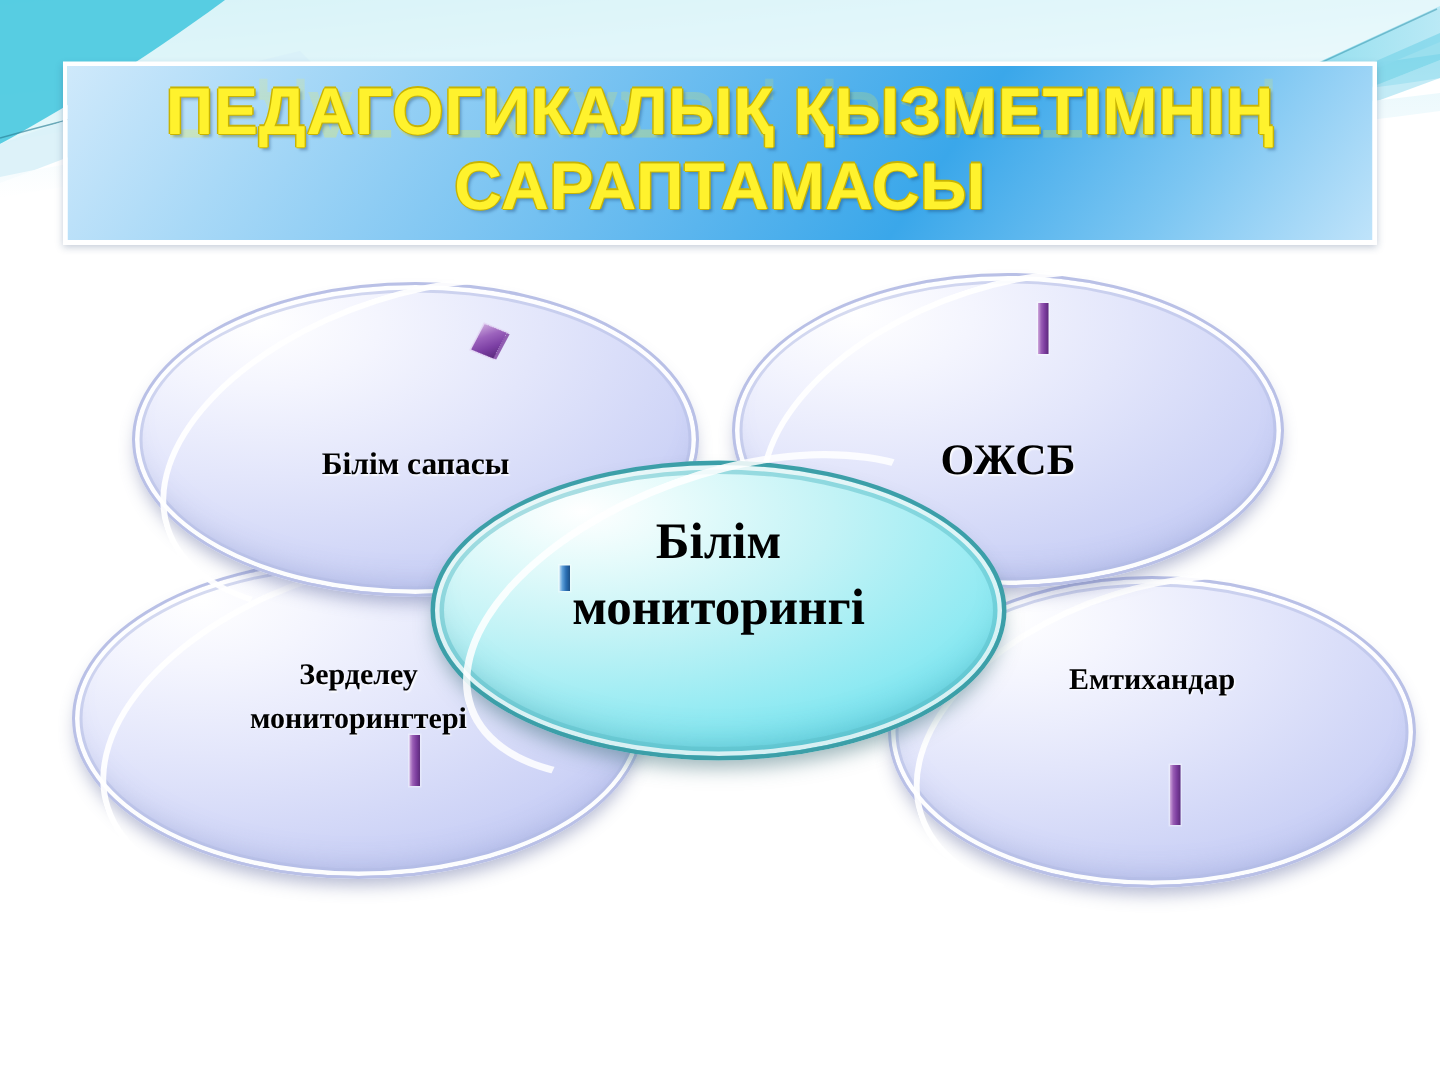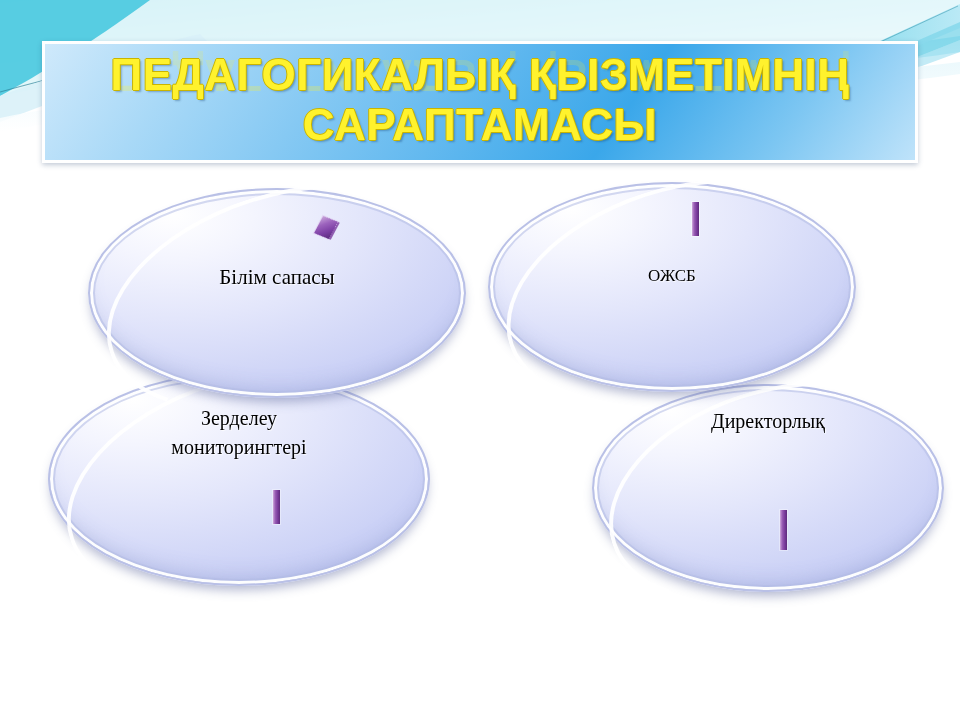--- a/index.html
+++ b/index.html
@@ -120,25 +120,26 @@
     transform: rotate(-18deg);
     pointer-events: none;
   }
 
   .petal-label {
     position: absolute;
     left: 0;
     right: 0;
     text-align: center;
     font-family: "Liberation Serif", serif;
-    font-weight: normal;
+    font-weight: bold;
     color: #000000;
     text-shadow: 1px 1px 1px rgba(255,255,255,0.85);
     white-space: pre-line;
     pointer-events: none;
+    margin-top: 32px;
   }
 
   
   #center-ellipse {
     position: absolute;
     left: 287px;
     top: 307px;
     width: 384px;
     height: 200px;
     border-radius: 50%;
@@ -264,30 +265,35 @@
     <div id="title-text">ПЕДАГОГИКАЛЫҚ ҚЫЗМЕТІМНІҢ
 САРАПТАМАСЫ</div>
   </div>
 
   <div class="petal" style="left:88px; top:188px; width:378px; height:210px; z-index:12;">
     <div class="petal-label" style="top:74px; font-size:21px; line-height:27px;">Білім сапасы</div>
     <span class="marker cube" style="left:228px; top:28px;"></span>
   </div>
 
   <div class="petal" style="left:488px; top:182px; width:368px; height:210px; z-index:11;">
-    <div class="petal-label" style="top:78px; font-size:17px; line-height:27px;">ОЖСБ</div>
+    <div class="petal-label" style="top:78px; font-size:29px; line-height:27px;">ОЖСБ</div>
     <span class="marker bar medium" style="left:202px; top:18px;"></span>
   </div>
 
   <div class="petal" style="left:592px; top:384px; width:352px; height:208px; z-index:10;">
-    <div class="petal-label" style="top:22px; font-size:20px; line-height:26px;">Директорлық</div>
+    <div class="petal-label" style="top:22px; font-size:20px; line-height:26px;">Емтихандар</div>
     <span class="marker bar tall" style="left:186px; top:124px;"></span>
   </div>
 
   <div class="petal" style="left:48px; top:372px; width:382px; height:214px; z-index:10;">
     <div class="petal-label" style="top:30px; font-size:20px; line-height:29px;">Зерделеу
 мониторингтері</div>
     <span class="marker bar medium" style="left:223px; top:116px;"></span>
   </div>
 
 
+  <div id="center-ellipse">
+    <div id="center-label">Білім
+мониторингі</div>
+    <span class="marker bar short blue" style="left:83px; top:67px;"></span>
+  </div>
 
 </div>
 
 </body></html>

